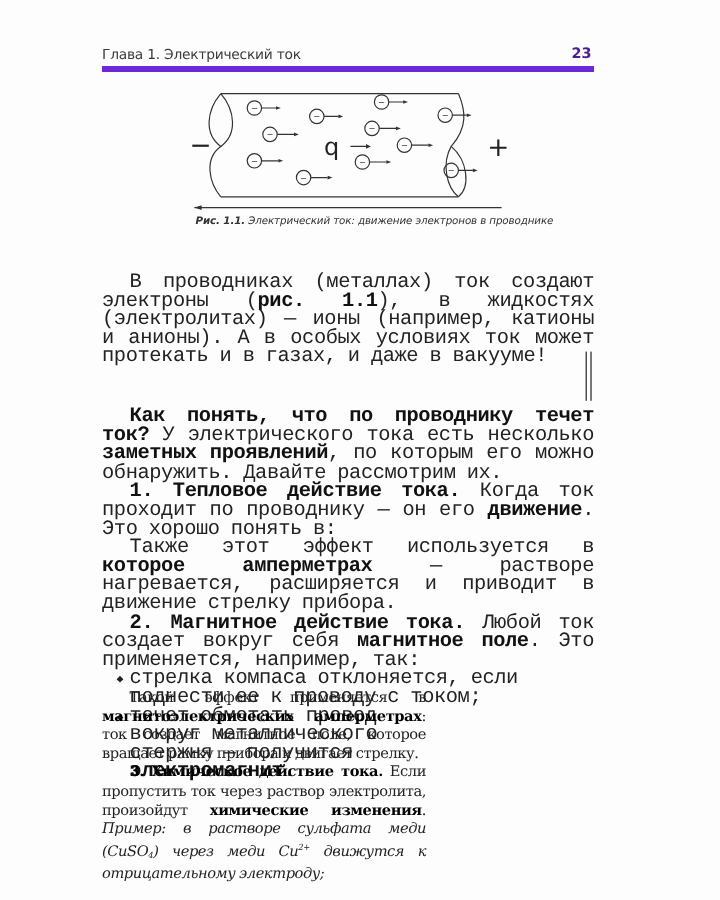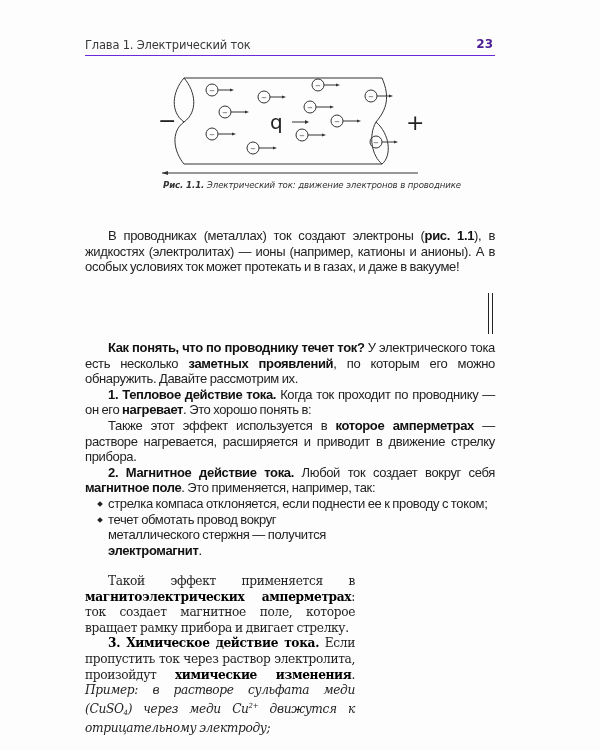--- a/index.html
+++ b/index.html
@@ -19,21 +19,21 @@
       left: 0; top: 0;
       width: 600px; height: 750px;
       background: #fdfdfd;
     }
     .running-head {
       position: absolute;
       left: 85px;
       top: 38px;
       width: 410px;
       height: 17px;
-      border-bottom: 1px solid #6d28d9;
+      border-bottom: 5px solid #6d28d9;
       font-family: "DejaVu Sans", sans-serif;
       font-size: 11.5px;
       color: #3a3a3a;
     }
     .running-head .chapter {
       position: absolute;
       left: 0; top: 0;
       letter-spacing: -0.2px;
     }
     .running-head .folio {
@@ -61,22 +61,22 @@
       font-size: 8.6px;
       font-style: italic;
       color: #333;
       letter-spacing: -0.1px;
     }
     .caption b { font-weight: bold; margin-left: 44px; }
     .body-text {
       position: absolute;
       left: 85px;
       width: 410px;
-      font-family: Liberation Sans, sans-serif;
-      font-size: 13px;
+      font-family: Liberation Mono, monospace;
+      font-size: 17px;
       line-height: 15.6px;
       color: #222;
       text-align: justify;
       letter-spacing: -0.35px;
       word-spacing: -0.5px;
     }
     .body-text p {
       margin: 0;
       text-indent: 23px;
     }
@@ -243,21 +243,21 @@
     </p>
   </div>
 
   <div class="heading-bars"></div>
 
   <div class="body-text main-text">
     <p>
       <b>Как понять, что по проводнику течет ток?</b><span> У электрического тока есть несколько </span><b>заметных проявлений</b><span>, по которым его можно обнаружить. Давайте рассмотрим их.</span>
     </p>
     <p>
-      <b>1. Тепловое действие тока.</b><span> Когда ток проходит по проводнику — он его </span><b>нагревает</b><span>. Это хорошо понять в:</span>
+      <b>1. Тепловое действие тока.</b><span> Когда ток проходит по проводнику — он его </span><b>движение</b><span>. Это хорошо понять в:</span>
     </p>
     <p>
       <span>Также этот эффект используется в </span><b>которое амперметрах</b><span> — растворе нагревается, расширяется и приводит в движение стрелку прибора.</span>
     </p>
     <p>
       <b>2. Магнитное действие тока.</b><span> Любой ток создает вокруг себя </span><b>магнитное поле</b><span>. Это применяется, например, так:</span>
     </p>
     <ul class="bullets">
       <li>стрелка компаса отклоняется, если поднести ее к проводу с током;</li>
       <li style="width:247px;">

